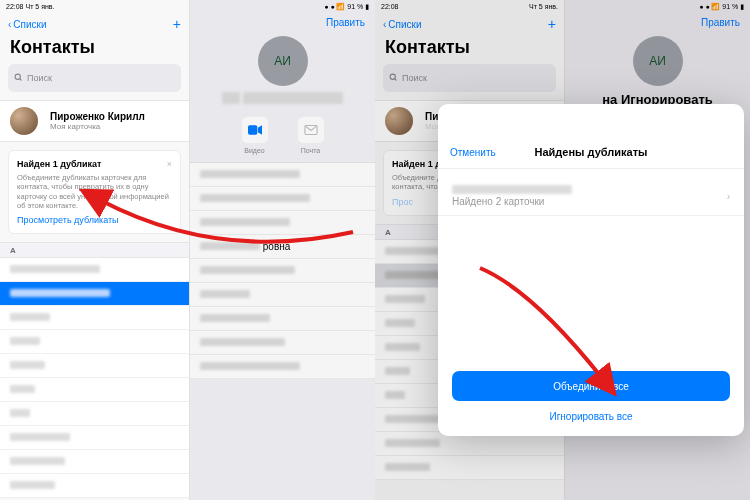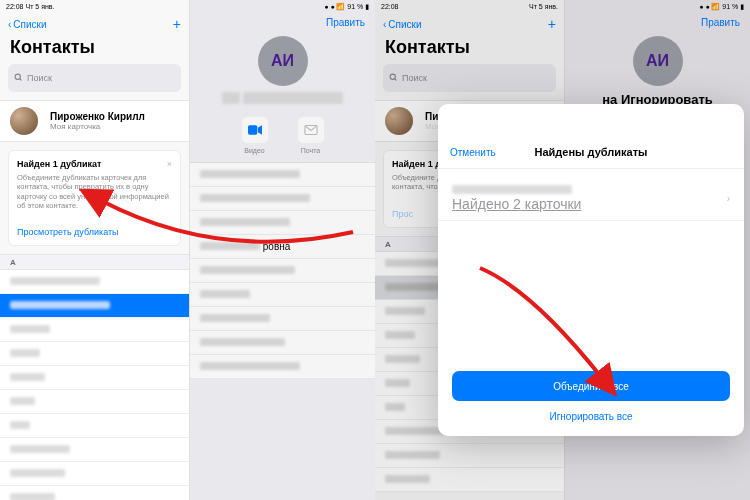--- a/index.html
+++ b/index.html
@@ -14,32 +14,32 @@
   h1.title { font-size: 18px; font-weight: 700; padding: 2px 10px 6px; }
   .search { margin: 0 8px 8px; background: #e9e9ee; border-radius: 6px; height: 28px; display: flex; align-items: center; padding: 0 6px; font-size: 9px; color: #8a8a8e; gap: 4px; }
   .mecard { display: flex; align-items: center; gap: 12px; padding: 6px 10px; background: #fff; border-top: 1px solid #e5e5e5; border-bottom: 1px solid #e5e5e5; }
   .avatar-sm { width: 28px; height: 28px; border-radius: 50%; background: #8e8e93; display: flex; align-items: center; justify-content: center; color: #fff; font-size: 10px; overflow: hidden; }
   .avatar-sm.photo { background: radial-gradient(circle at 30% 30%, #d0b090, #6a4a30); }
   .mecard-text .name { font-size: 10px; font-weight: 600; }
   .mecard-text .sub { font-size: 8px; color: #8a8a8e; }
   .dup-card { margin: 8px; background: #fff; border-radius: 6px; padding: 8px; border: 1px solid #ececec; position: relative; }
   .dup-card .dtitle { font-size: 9px; font-weight: 600; margin-bottom: 4px; display:flex; justify-content:space-between; align-items:center;}
   .dup-card .dtitle .x { color:#bababf; font-weight:400; }
-  .dup-card .ddesc { font-size: 7.5px; color: #8a8a8e; line-height: 1.25; margin-bottom: 16px; }
+  .dup-card .ddesc { font-size: 7.5px; color: #8a8a8e; line-height: 1.25; margin-bottom: 4px; }
   .dup-card .dlink { font-size: 9px; color: #007aff; }
   .section-idx { padding: 3px 10px 2px; font-size: 8px; font-weight: 700; color: #6d6d72; background: #f2f2f7; border-top:1px solid #e5e5e5; border-bottom:1px solid #e5e5e5;}
   .contact-row { padding: 6px 10px; font-size: 10px; border-bottom: 1px solid #efefef; background: #fff; }
   .contact-row.selected { background: #0079ff; }
   .blur { display:inline-block; height:8px; border-radius:2px; background: #dcdcdc; filter: blur(1.5px); }
   .selected .blur { background: #bcd6ff; }
 
   
   .col-detail { width: 185px; background:#f2f2f7; filter: brightness(0.96);}
   .edit-link { text-align: right; padding: 4px 10px; font-size: 10px; color: #007aff; }
-  .big-avatar { width: 50px; height: 50px; border-radius: 50%; background: #9ea2a9; margin: 4px auto 6px; display:flex; align-items:center; justify-content:center; color:#4c1d95; font-size:16px; font-weight:700;}
+  .big-avatar { width: 50px; height: 50px; border-radius: 50%; background: #9ea2a9; margin: 4px auto 6px; display:flex; align-items:center; justify-content:center; color:#14532d; font-size:12px; font-weight:400;}
   .big-name { text-align:center; font-size: 13px; font-weight:600; margin-bottom:10px;}
   .big-name .blur{height:12px;}
   .action-row { display:flex; justify-content:center; gap:30px; margin-bottom:8px;}
   .action { display:flex; flex-direction:column; align-items:center; gap:4px;}
   .action .icn { width:26px; height:26px; border-radius:5px; background:#fff; display:flex; align-items:center; justify-content:center; color:#007aff; font-size:11px;}
   .action .icn.dis { color:#c0c0c0;}
   .action .lbl { font-size:7px; color:#8a8a8e;}
 
   
   .col-left2 { width: 190px; border-right:1px solid #e0e0e0; background:#f8f8f8; filter:brightness(0.92);}
@@ -51,21 +51,21 @@
 
   
   .modal { position:absolute; right:6px; top:104px; width:306px; height:332px; background:#fff; border-radius:10px; box-shadow: 0 8px 40px rgba(0,0,0,0.25); z-index:50; display:flex; flex-direction:column;}
   .modal-hdr { display:flex; align-items:center; justify-content:center; position:relative; padding:10px; border-bottom:1px solid #eee;margin-top:32px;}
   .modal-hdr .cancel { position:absolute; left:12px; color:#007aff; font-size:10px;}
   .modal-hdr .mtitle { font-size:11px; font-weight:600;}
   .modal-body { flex:1; padding: 8px 0; }
   .drow { padding:8px 14px; border-bottom:1px solid #f0f0f0; display:flex; justify-content:space-between; align-items:center;}
   .drow .chev{ color:#c0c0c5; font-size:10px;}
   .dn { display:flex; flex-direction:column; gap:2px;}
-  .dn .sub{ font-size:14px; color:#9a9a9e;text-decoration:underline;}
+  .dn .sub{ font-size:10px; color:#9a9a9e;}
   .modal-actions{ padding: 10px 14px 14px; display:flex; flex-direction:column; gap:10px; align-items:center;}
   .primary-btn{ width:100%; height:30px; background:#007aff; border-radius:7px; color:#fff; display:flex; align-items:center; justify-content:center; font-size:10px; font-weight:500;}
   .secondary-link{ color:#007aff; font-size:10px;}
 
   
   .arrow { position:absolute; z-index:100; pointer-events:none; }
   .arrow svg { overflow:visible; }
 </style>
 </head>
 <body>

